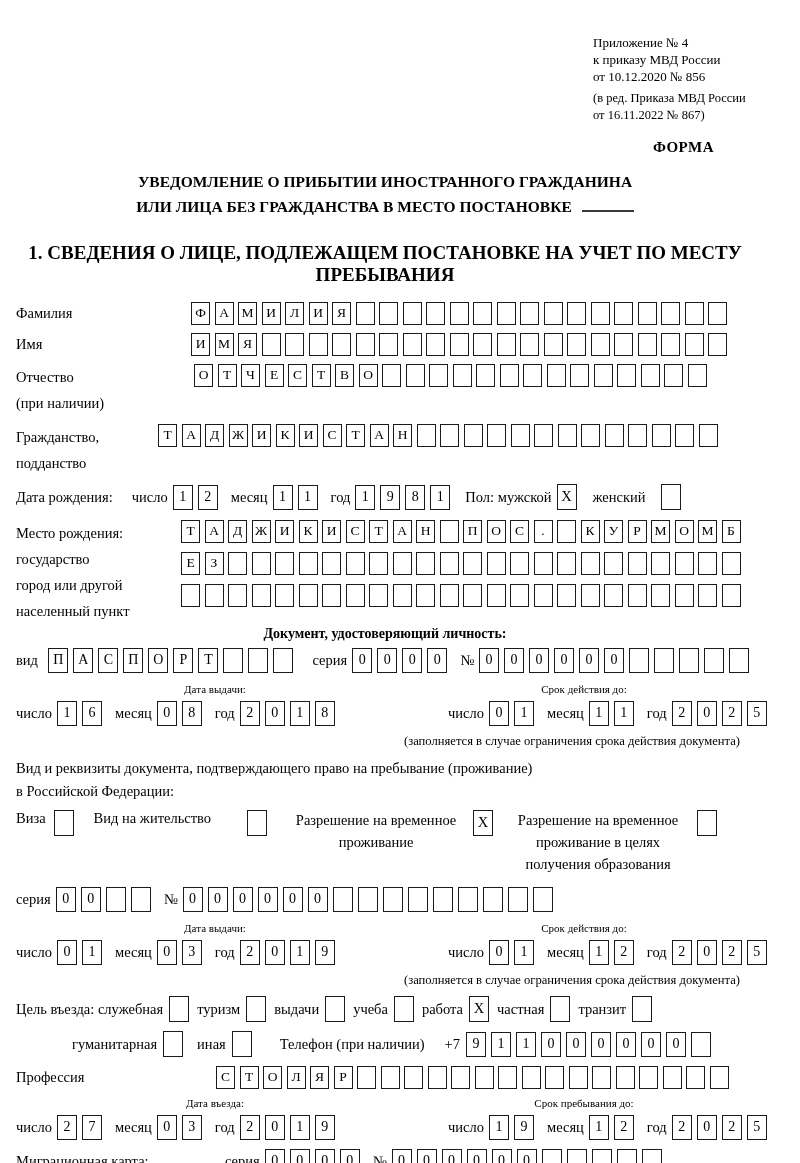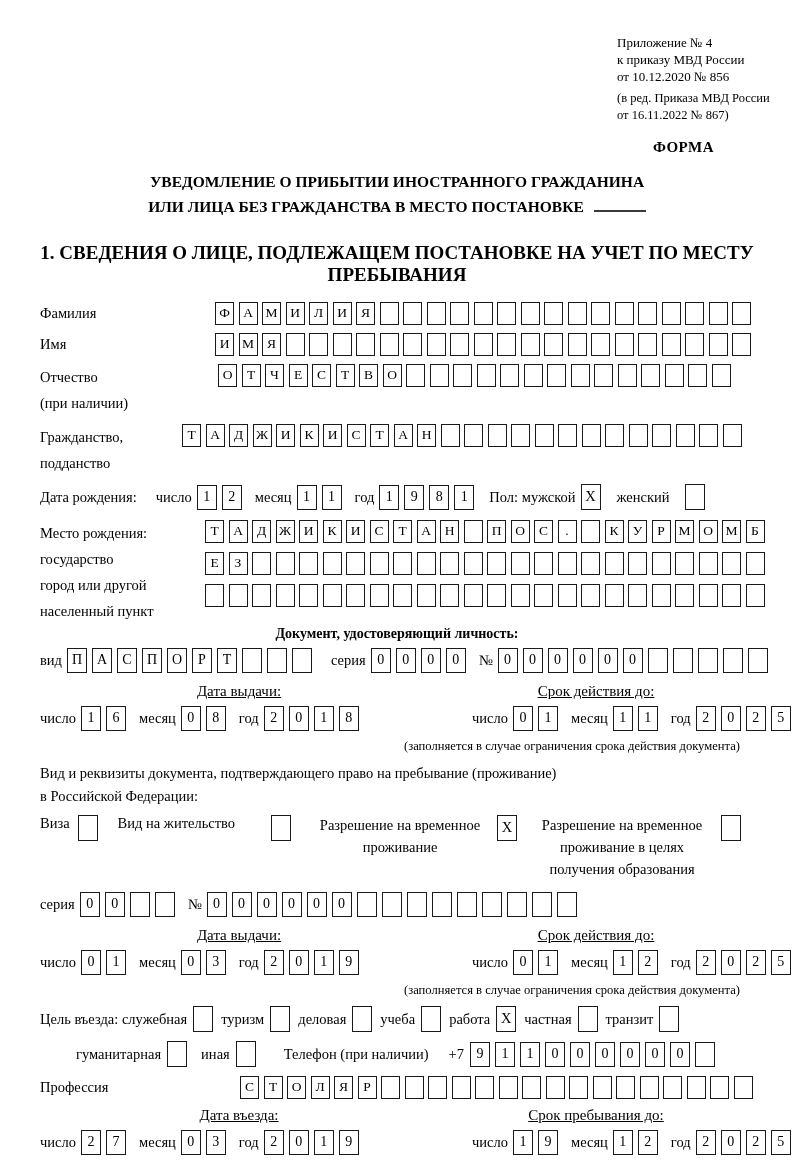--- a/index.html
+++ b/index.html
@@ -1,18 +1,18 @@
 <!DOCTYPE html>
 <html><head>
 <meta charset="utf-8">
 <style>
   html,body{margin:0;padding:0;background:#fff;}
   body{width:800px;height:1163px;overflow:hidden;color:#000;
        font-family:"Liberation Serif","DejaVu Serif",serif;}
-  .page{box-sizing:border-box;width:772px;height:1163px;padding:34px 18px 0 40px;}
+  .page{box-sizing:border-box;width:772px;height:1163px;padding:34px 18px 0 16px;}
 
   .hdr{margin-left:577px;width:190px;font-size:13px;line-height:1.32;}
   .hdr .edition{margin-top:5px;font-size:12.5px;}
   .forma{font-weight:bold;font-size:15px;text-align:right;padding-right:40px;margin-top:16px;letter-spacing:.5px;}
 
   .title{text-align:center;font-weight:bold;font-size:15.5px;line-height:1.6;margin-top:14px;}
   .blank{display:inline-block;width:52px;height:13px;border-bottom:2.2px solid #3a3a3a;margin-left:10px;}
 
   .sec{font-weight:bold;font-size:19px;text-align:center;margin-top:22px;margin-bottom:16px;}
 
@@ -23,21 +23,21 @@
   .cells.stack{flex-direction:column;}
   .cells.stack .cells{margin-bottom:9px;}
   .cell{box-sizing:border-box;flex:none;width:19px;height:23px;border:1.7px solid #1a1a1a;
         margin-right:4.5px;text-align:center;font-size:13.5px;line-height:20px;background:#fff;}
   .cb{box-sizing:border-box;flex:none;width:20px;height:26px;border:1.7px solid #1a1a1a;
       text-align:center;font-size:14.5px;line-height:23px;background:#fff;}
 
   .dates{display:flex;margin-bottom:2px;}
   .dleft{width:398px;flex:none;}
   .dright{flex:1;}
-  .dhead{text-align:center;font-size:15px;margin-bottom:4px;text-decoration:underline;}
+  .dhead{text-align:center;font-size:11px;margin-bottom:4px;}
   .dgroup{display:flex;align-items:center;}
   .dlbl{font-size:14.5px;margin:0 5px 0 8px;}
   .dgroup .cell{width:20px;height:25px;line-height:22px;margin-right:5px;font-size:14px;}
   .note{font-size:12.6px;text-align:right;padding-right:14px;margin:8px 0 8px 0;}
 
   .para{font-size:14.5px;line-height:1.55;margin:4px 0 8px 0;}
   .permits{display:flex;align-items:flex-start;margin:4px 0 12px 0;}
   .permits .plbl{font-size:14.5px;margin-right:8px;}
   .permits .pcenter{font-size:14.5px;text-align:center;white-space:pre-line;line-height:1.5;margin-right:8px;}
   .gap8{width:8px;flex:none;}.gap14{width:14px;flex:none;}.gap20{width:20px;flex:none;}
@@ -482,37 +482,37 @@
   </div>
   <div class="note">(заполняется в случае ограничения срока действия документа)</div>
 
   <div class="inlinerow">
     <span class="w">Цель въезда: служебная</span>
     <span class="cb"></span>
     <span class="gap8"></span>
     <span class="w">туризм</span>
     <span class="cb"></span>
     <span class="gap8"></span>
-    <span class="w">деловая</span>
+    <span class="w">выдачи</span>
     <span class="cb"></span>
     <span class="gap8"></span>
     <span class="w">учеба</span>
     <span class="cb"></span>
     <span class="gap8"></span>
     <span class="w">работа</span>
     <span class="cb">X</span>
     <span class="gap8"></span>
     <span class="w">частная</span>
     <span class="cb"></span>
     <span class="gap8"></span>
     <span class="w">транзит</span>
     <span class="cb"></span>
   </div>
 
-  <div class="inlinerow" style="margin-left:36px;">
+  <div class="inlinerow" style="margin-left:56px;">
     <span class="w">гуманитарная</span>
     <span class="cb"></span>
     <span class="gap14"></span>
     <span class="w">иная</span>
     <span class="cb"></span>
     <span class="gap28"></span>
     <span class="w">Телефон (при наличии)</span>
     <span class="gap14"></span>
     <span class="w">+7</span>
     <span class="dgroup">

